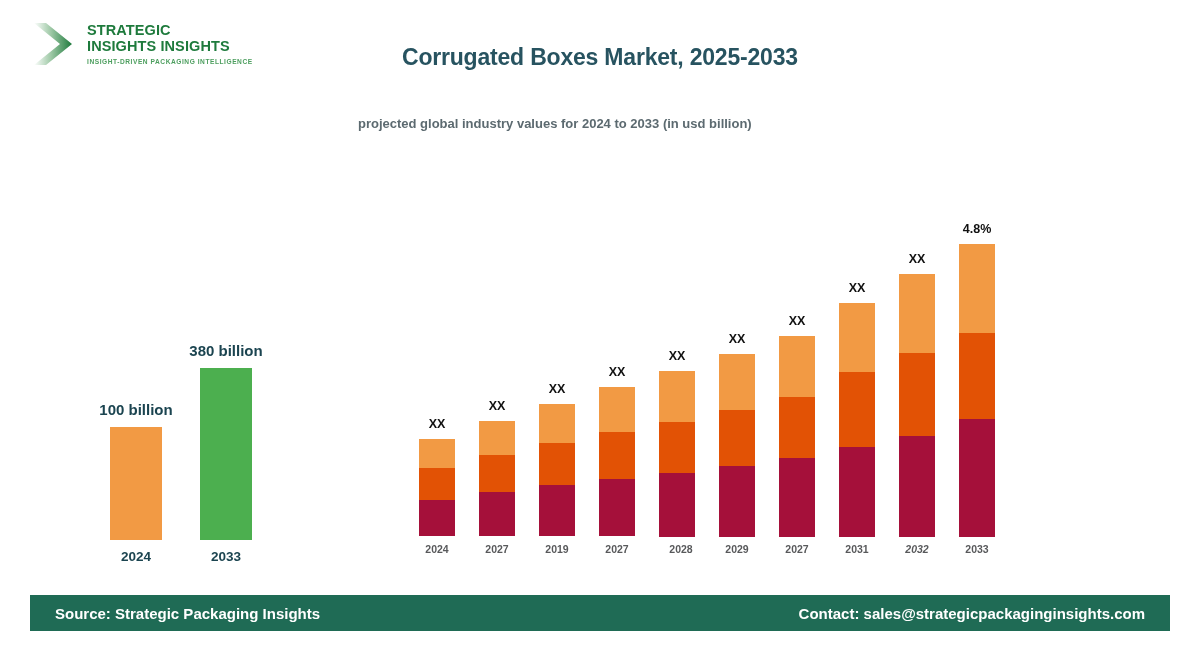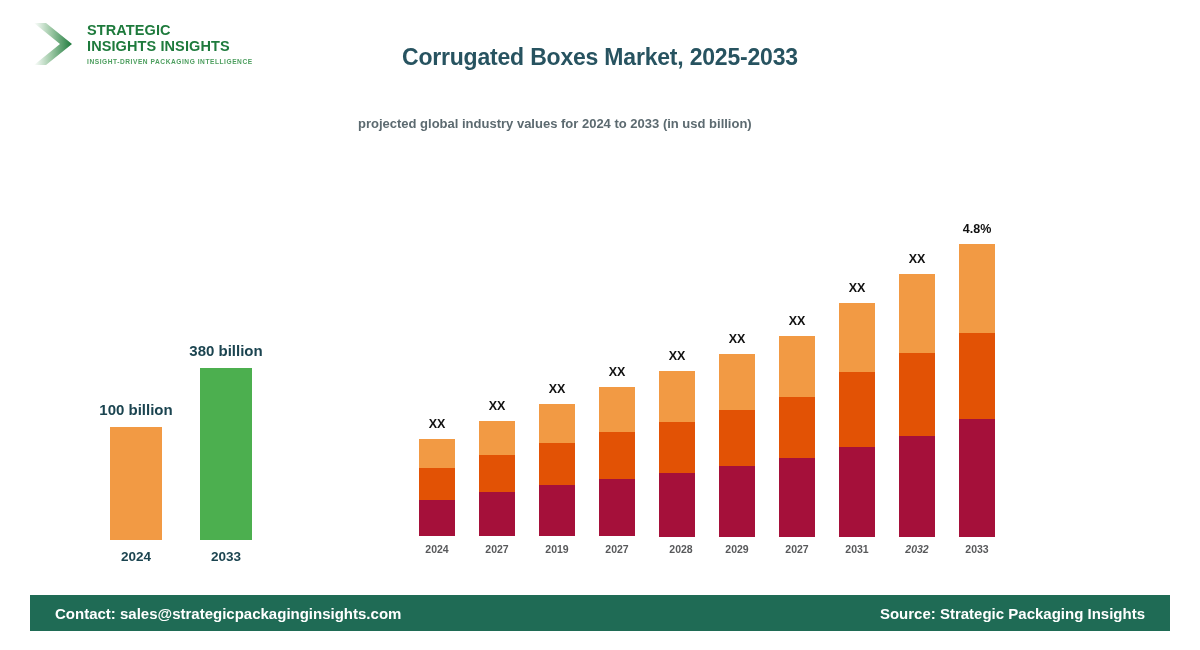--- a/index.html
+++ b/index.html
@@ -298,17 +298,17 @@
       <div class="stack-bar" style="left: 559px; height: 293px;">
         <div class="seg" style="height: 89px; background: rgb(242, 154, 68);"></div>
         <div class="seg" style="height: 86px; background: rgb(226, 82, 5);"></div>
         <div class="seg" style="height: 118px; background: rgb(165, 16, 58);"></div>
       </div>
       <div class="stack-label" style="left: 532px; top: 27px; color: rgb(17, 17, 17);">4.8%</div>
       <div class="stack-year" style="left: 547px; color: rgb(88, 89, 91);">2033</div>
     </div>
 
   <div class="footer">
+    <div class="footer-text">Source: Strategic Packaging Insights</div>
     <div class="footer-text">Contact: sales@strategicpackaginginsights.com</div>
-    <div class="footer-text">Source: Strategic Packaging Insights</div>
   </div>
 
 </div>
 
 </body></html>

